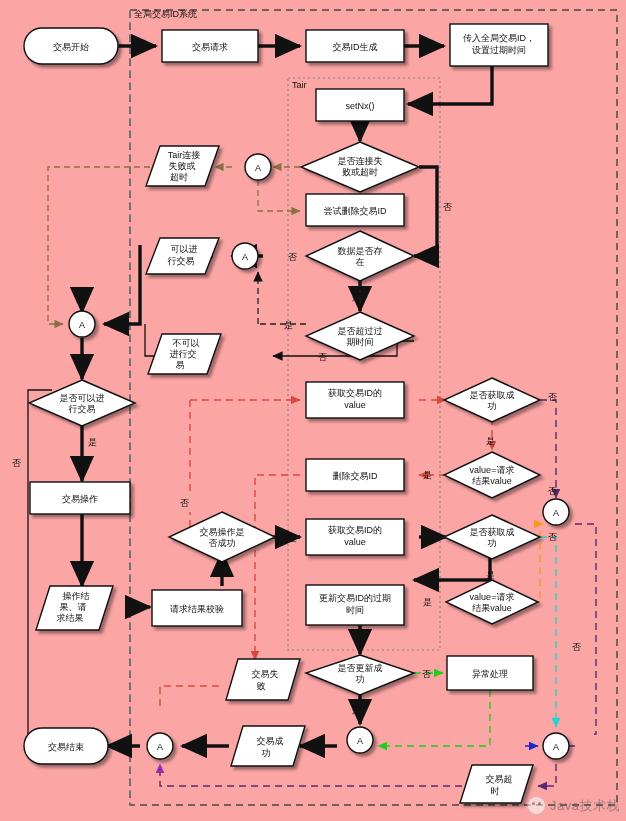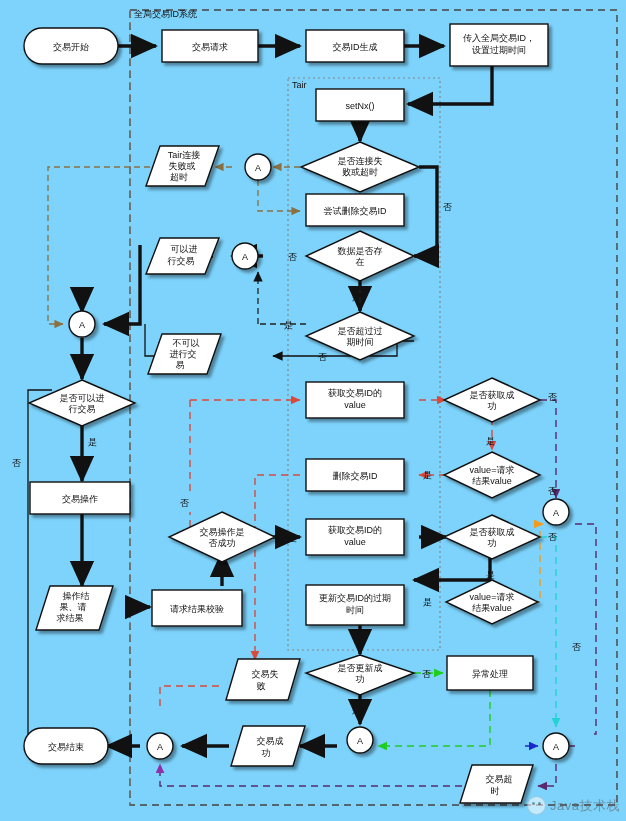--- a/index.html
+++ b/index.html
@@ -1,17 +1,17 @@
 <!DOCTYPE html>
 <html><head>
 <meta charset="utf-8">
 <style>
   html,body{margin:0;padding:0;background:#ffffff;}
   body{font-family:"Liberation Sans","DejaVu Sans",sans-serif;}
-  #stage{position:relative;width:626px;height:821px;background:#7dd3fc;overflow:hidden;}
+  #stage{position:relative;width:626px;height:821px;background:#fca5a5;overflow:hidden;}
   #stage svg{position:absolute;left:0;top:0;}
   .nodeLabel{font-size:9px;line-height:10px;fill:#111;}
   text{font-family:"Liberation Sans","DejaVu Sans",sans-serif;}
   .wm{position:absolute;right:6px;bottom:6px;display:flex;align-items:center;gap:4px;
       opacity:.55;pointer-events:none;}
   .wm .lg{width:17px;height:17px;border-radius:50%;background:#fff;border:1px solid #bbb;
       position:relative;}
   .wm .lg:before{content:"";position:absolute;left:4px;top:5px;width:3px;height:3px;
       border-radius:50%;background:#666;}
   .wm .lg:after{content:"";position:absolute;left:10px;top:5px;width:3px;height:3px;

